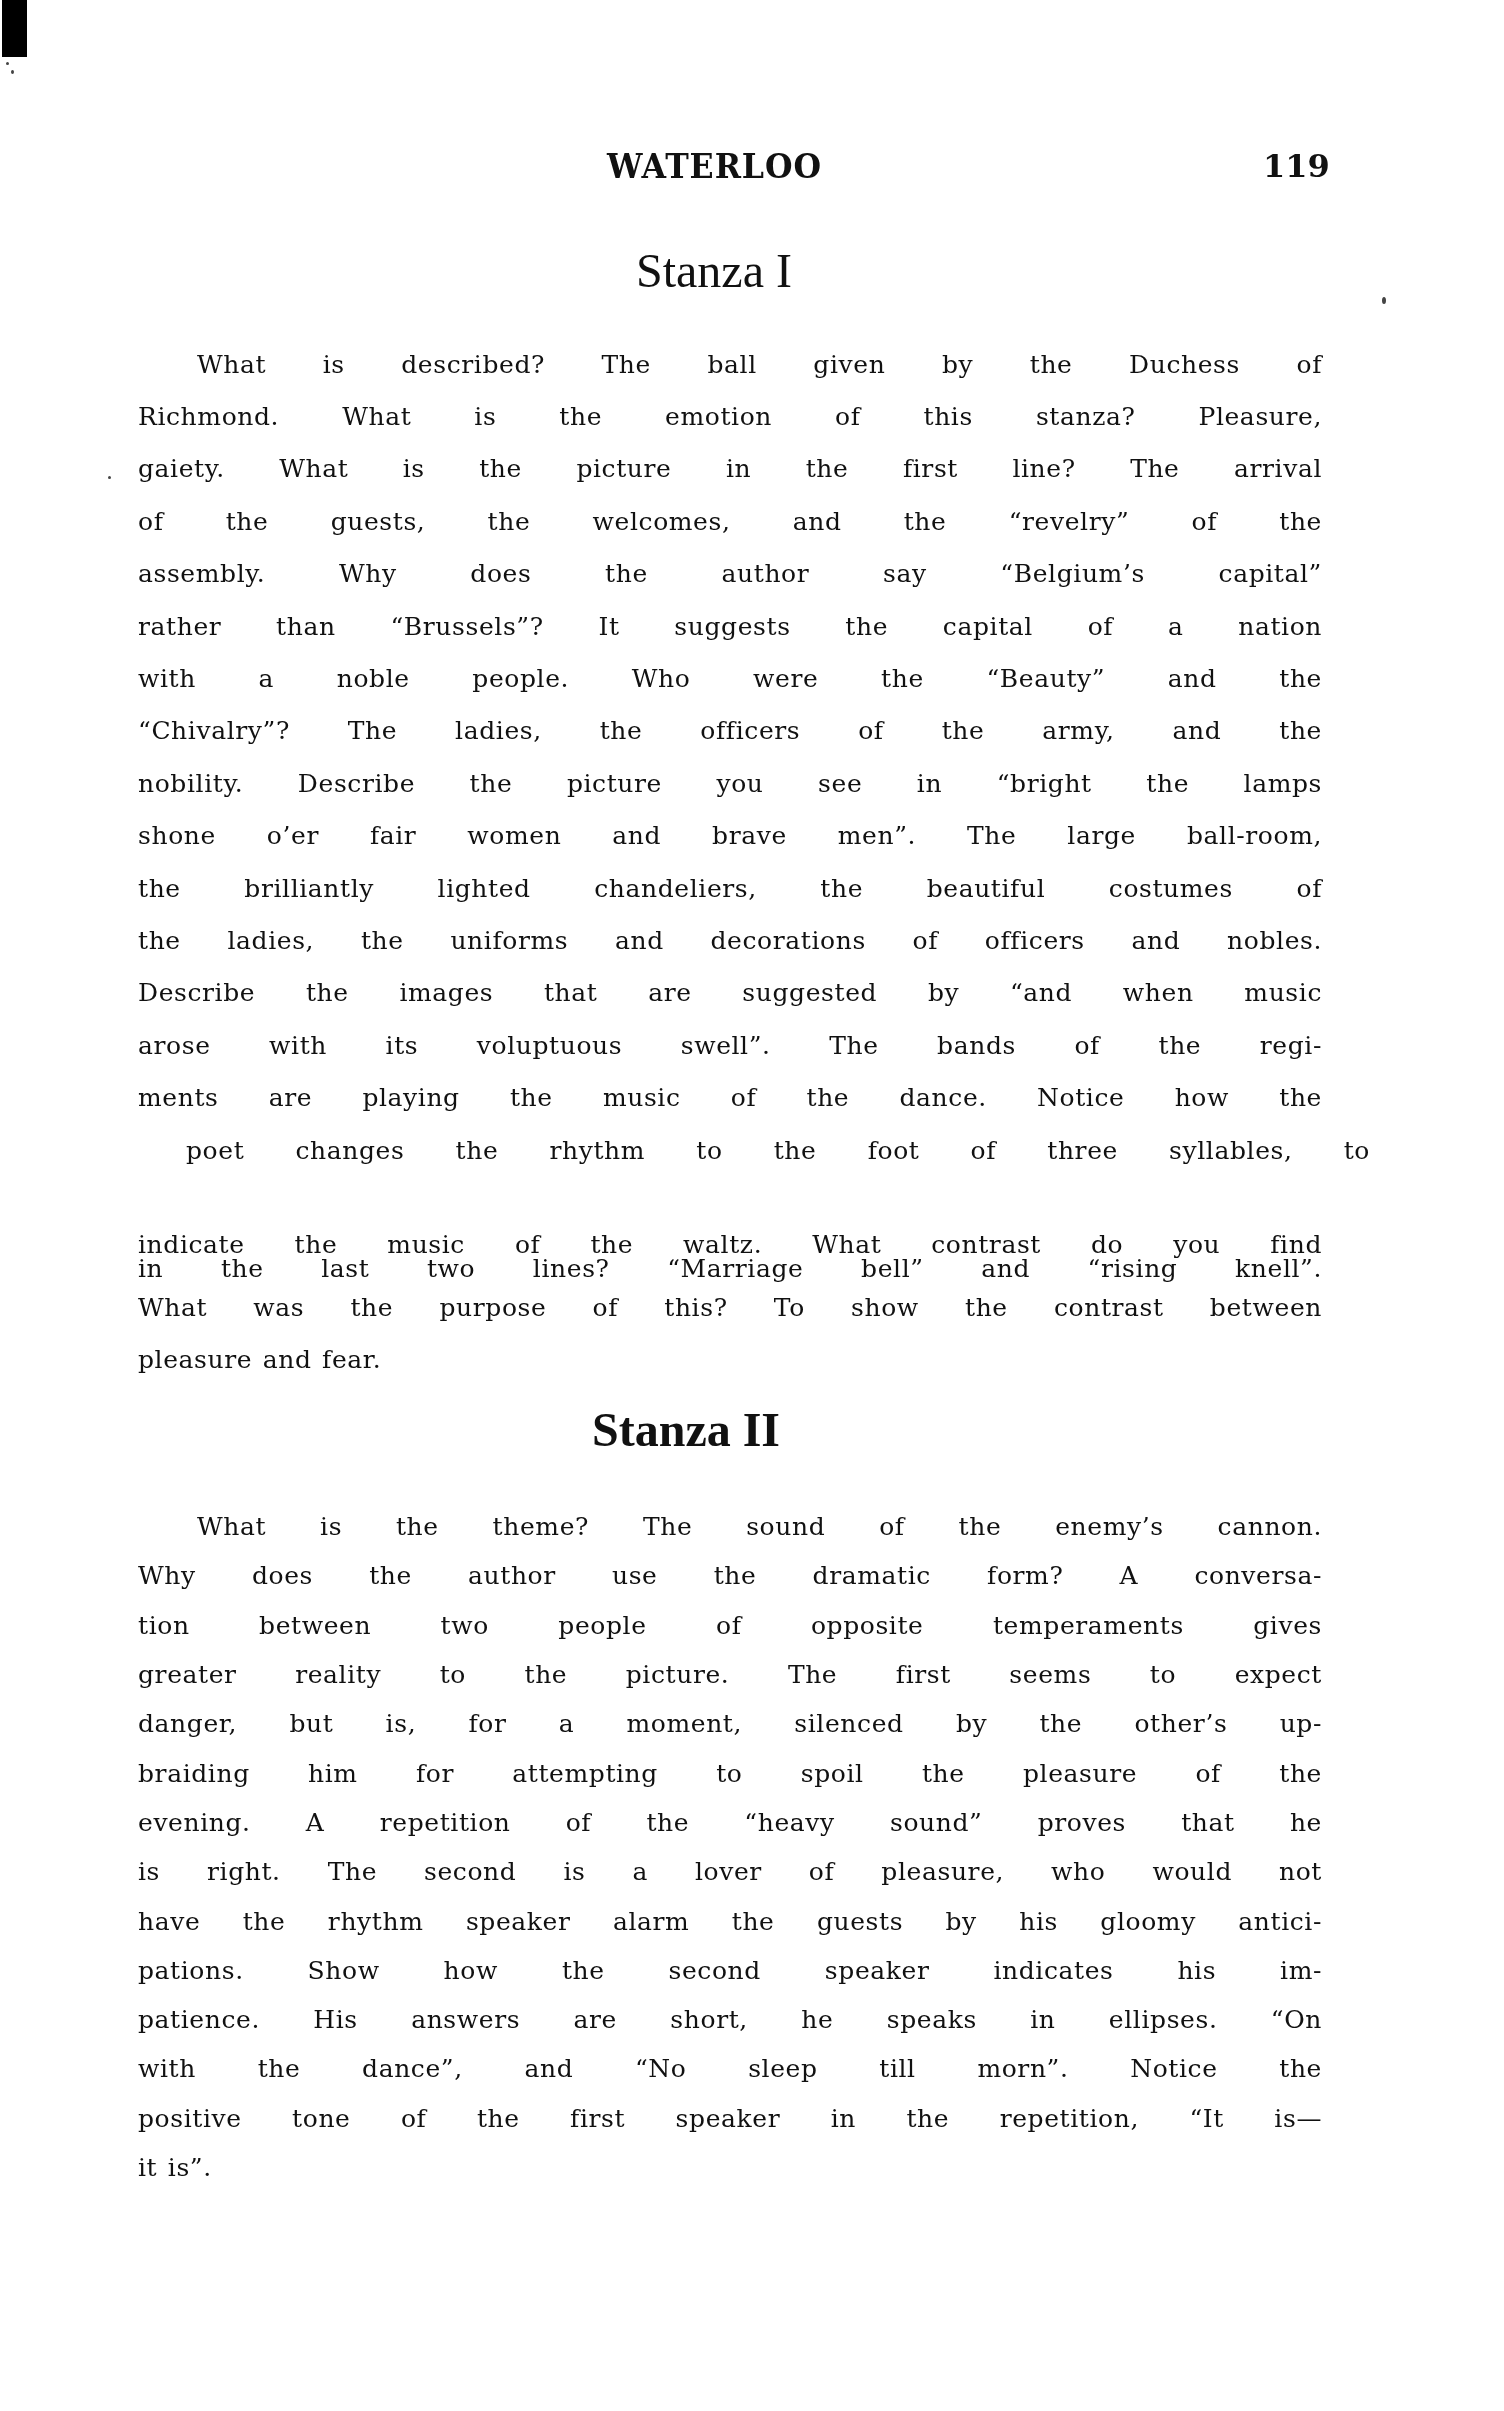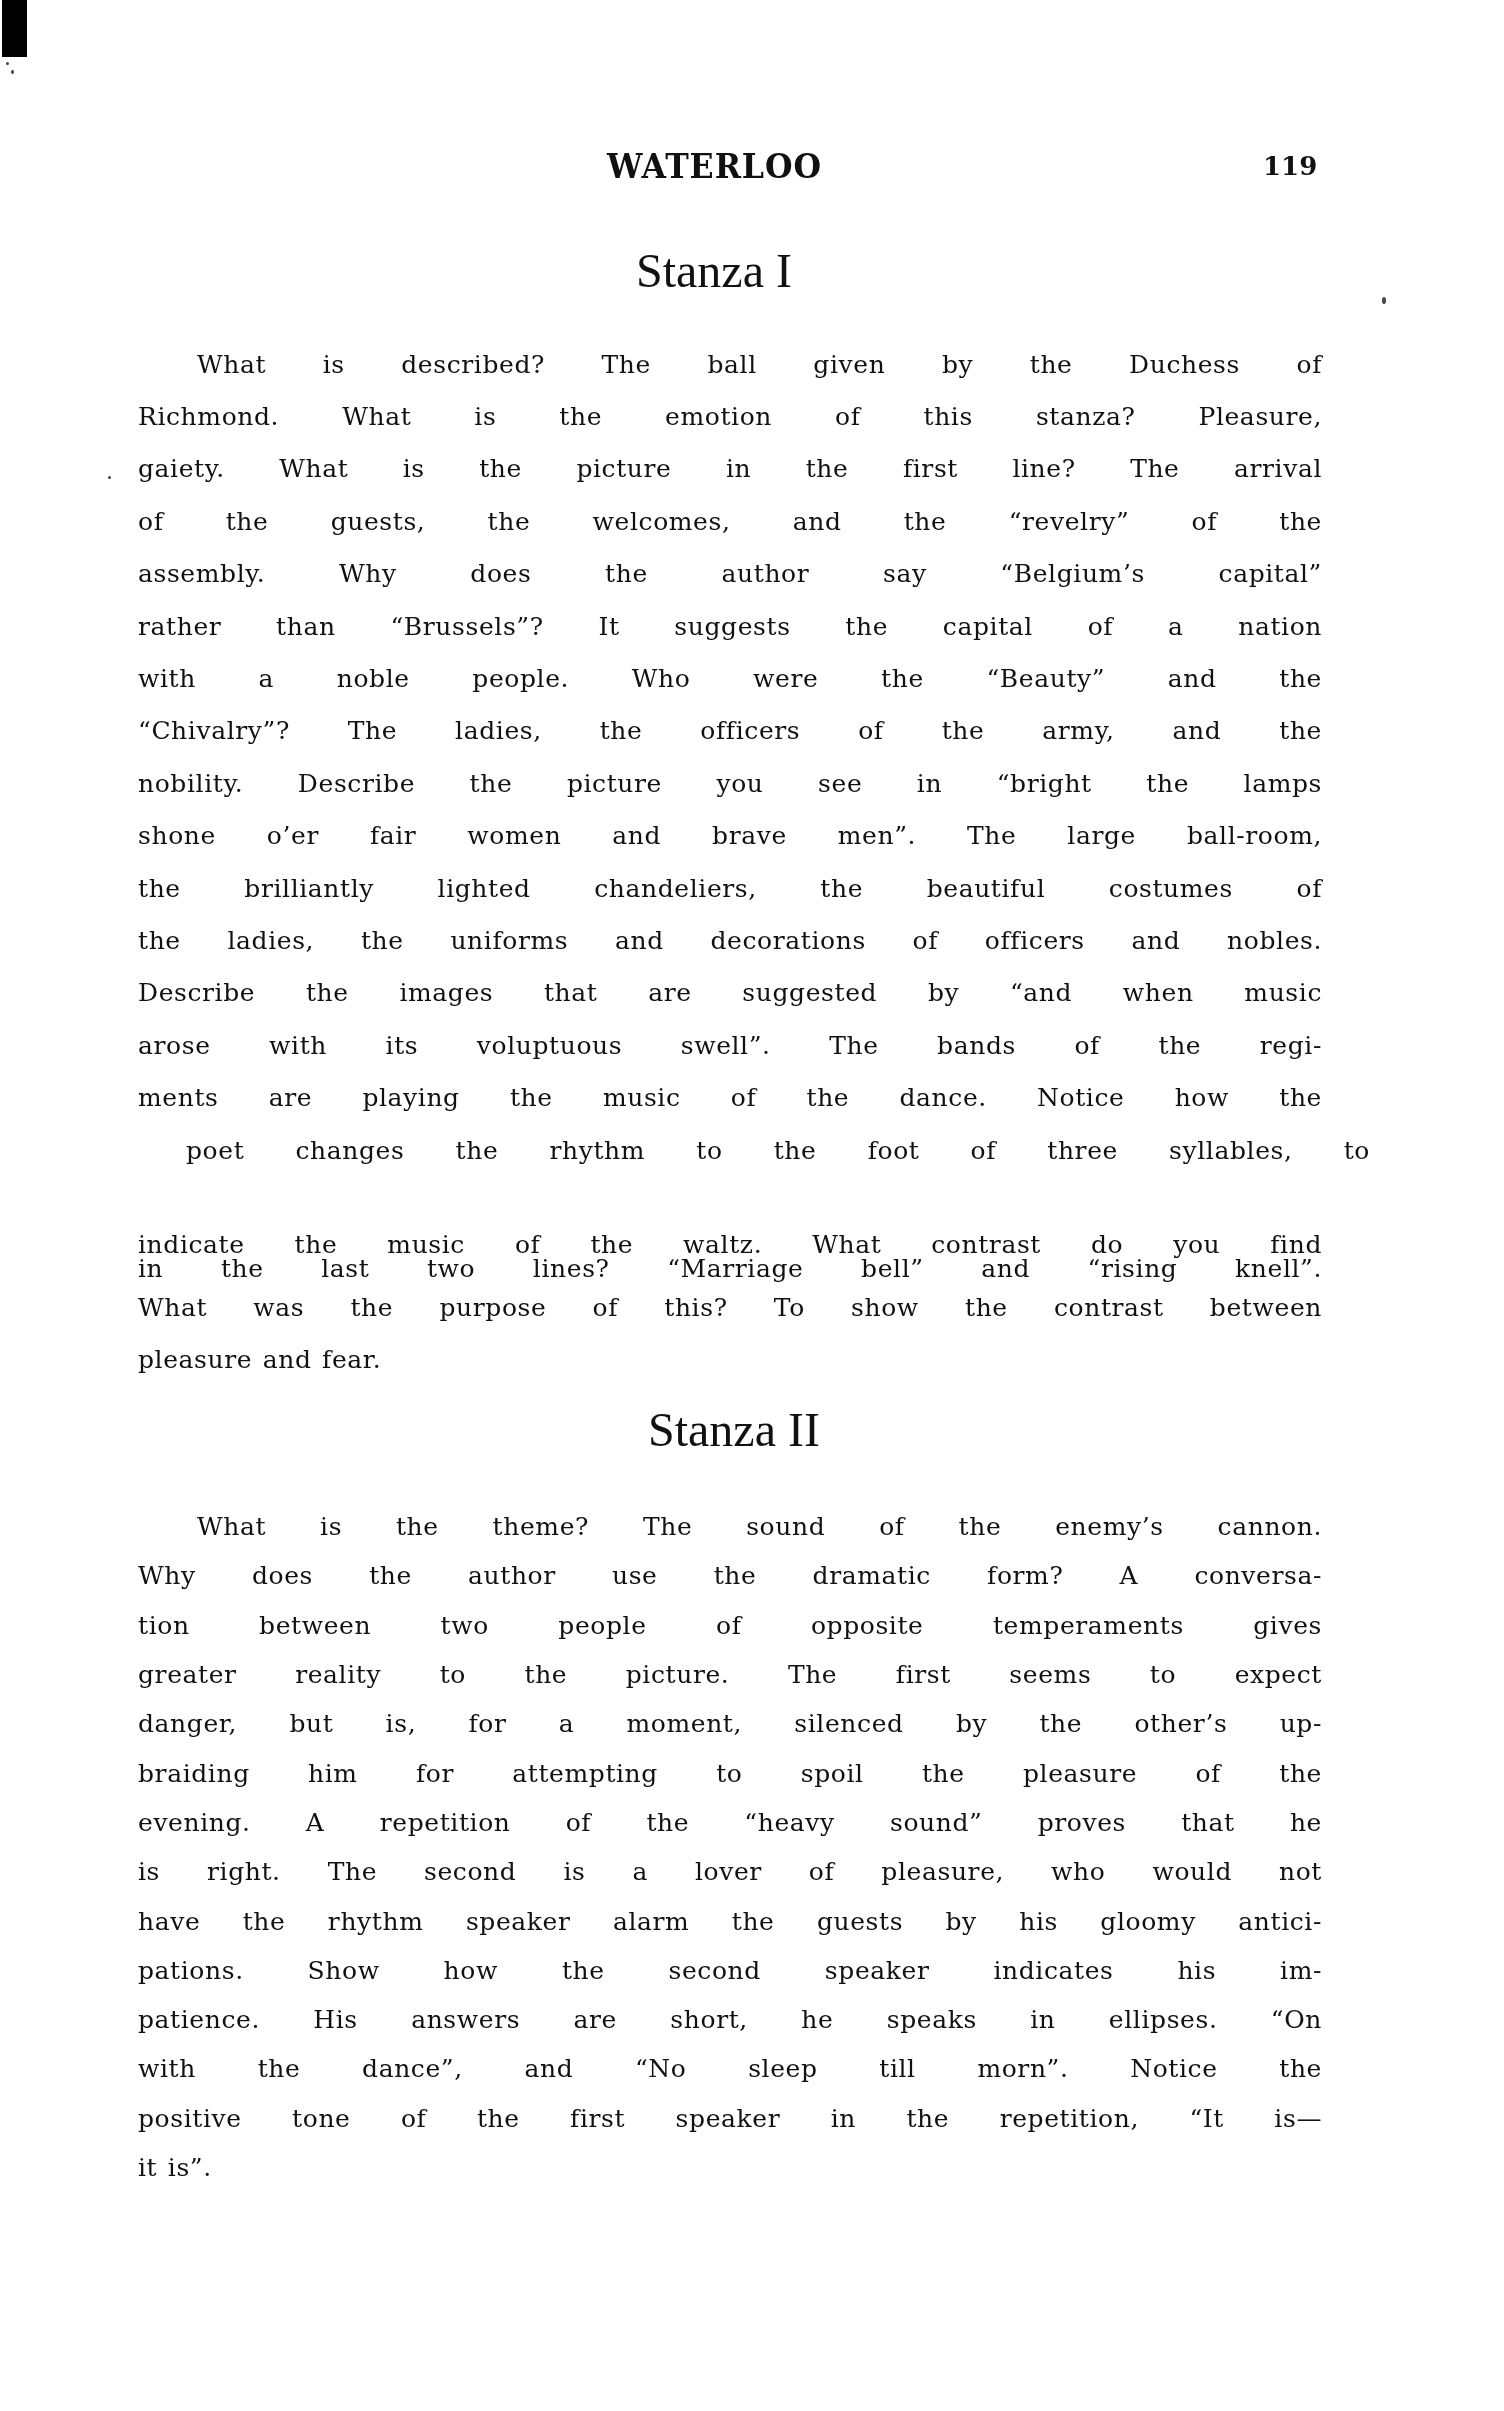--- a/index.html
+++ b/index.html
@@ -1,21 +1,21 @@
 <!DOCTYPE html>
 <html><head>
 <meta charset="utf-8">
 <style>
   html, body { margin:0; padding:0; background:#ffffff; }
   body { width:1504px; height:2411px; position:relative; overflow:hidden; color:#111; }
   .scan-bar { position:absolute; left:2px; top:0; width:25px; height:57px; background:#000; }
   .speck { position:absolute; background:#444; border-radius:50%; }
   .running-head { position:absolute; top:146px; left:0; width:1232px; height:40px; }
   .running-title { position:absolute; left:607px; width:236px; top:0; font-family:"DejaVu Serif", serif; font-size:34px; font-weight:bold; letter-spacing:1px; white-space:nowrap; line-height:40px; transform:scaleX(0.93); transform-origin:left center; }
-  .page-number { position:absolute; left:1263px; top:0; font-family:"DejaVu Serif", serif; font-size:26px; font-weight:bold; line-height:40px; }
+  .page-number { position:absolute; left:1263px; top:0; font-family:"DejaVu Serif", serif; font-size:32px; font-weight:bold; line-height:40px; }
   .stanza-heading { position:absolute; left:0; width:1504px; font-family:"Liberation Serif", serif; font-size:48px; line-height:50px; white-space:nowrap; }
   .stanza-heading span { position:absolute; }
   .line { position:absolute; left:138px; width:1184px; font-family:"DejaVu Serif", serif; font-size:25px; line-height:34px; height:34px; white-space:nowrap; text-align:justify; text-align-last:justify; letter-spacing:0.6px; word-spacing:2px; }
   .line.indent { left:197px; width:1125px; }
   .line.last { text-align:center; text-align-last:left; }
 </style>
 </head>
 <body>
 
 <div class="scan-bar"></div>
@@ -50,21 +50,21 @@
   <div class="line" style="top:1029px;">arose with its voluptuous swell”.  The bands of the regi-</div>
   <div class="line" style="top:1081px;">ments are playing the music of the dance.  Notice how the</div>
   <div class="line" style="top:1134px;margin-left:48px;">poet changes the rhythm to the foot of three syllables, to</div>
   <div class="line" style="top:1216px;margin-top:12px;">indicate the music of the waltz.  What contrast do you find</div>
   <div class="line" style="top:1252px;">in the last two lines?  “Marriage bell” and “rising knell”.</div>
   <div class="line" style="top:1291px;">What was the purpose of this?  To show the contrast between</div>
   <div class="line last" style="top:1343px;">pleasure and fear.</div>
 </div>
 
 <div class="stanza-heading" style="top:1405px;">
-  <span style="left:648px;">Stanza II</span>
+  <span style="left:592px;font-weight:bold;">Stanza II</span>
 </div>
 
 <div>
   <div class="line indent" style="top:1510px;">What is the theme?  The sound of the enemy’s cannon.</div>
   <div class="line" style="top:1559px;">Why does the author use the dramatic form?  A conversa-</div>
   <div class="line" style="top:1609px;">tion between two people of opposite temperaments gives</div>
   <div class="line" style="top:1658px;">greater reality to the picture.  The first seems to expect</div>
   <div class="line" style="top:1707px;">danger, but is, for a moment, silenced by the other’s up-</div>
   <div class="line" style="top:1757px;">braiding him for attempting to spoil the pleasure of the</div>
   <div class="line" style="top:1806px;">evening.  A repetition of the “heavy sound” proves that he</div>

